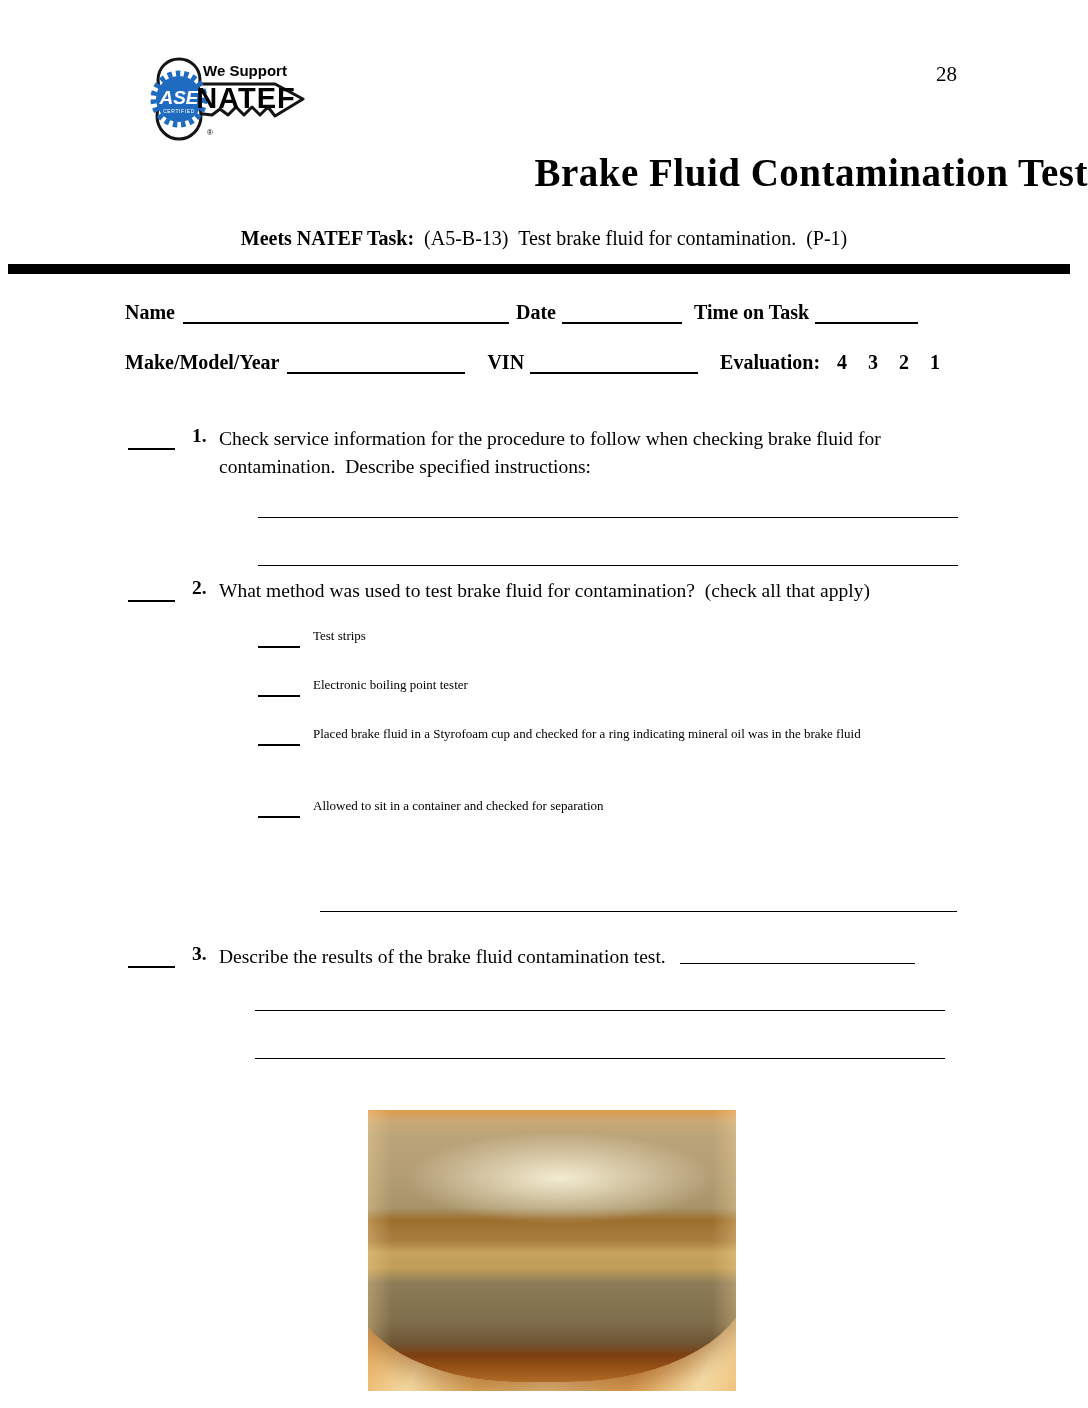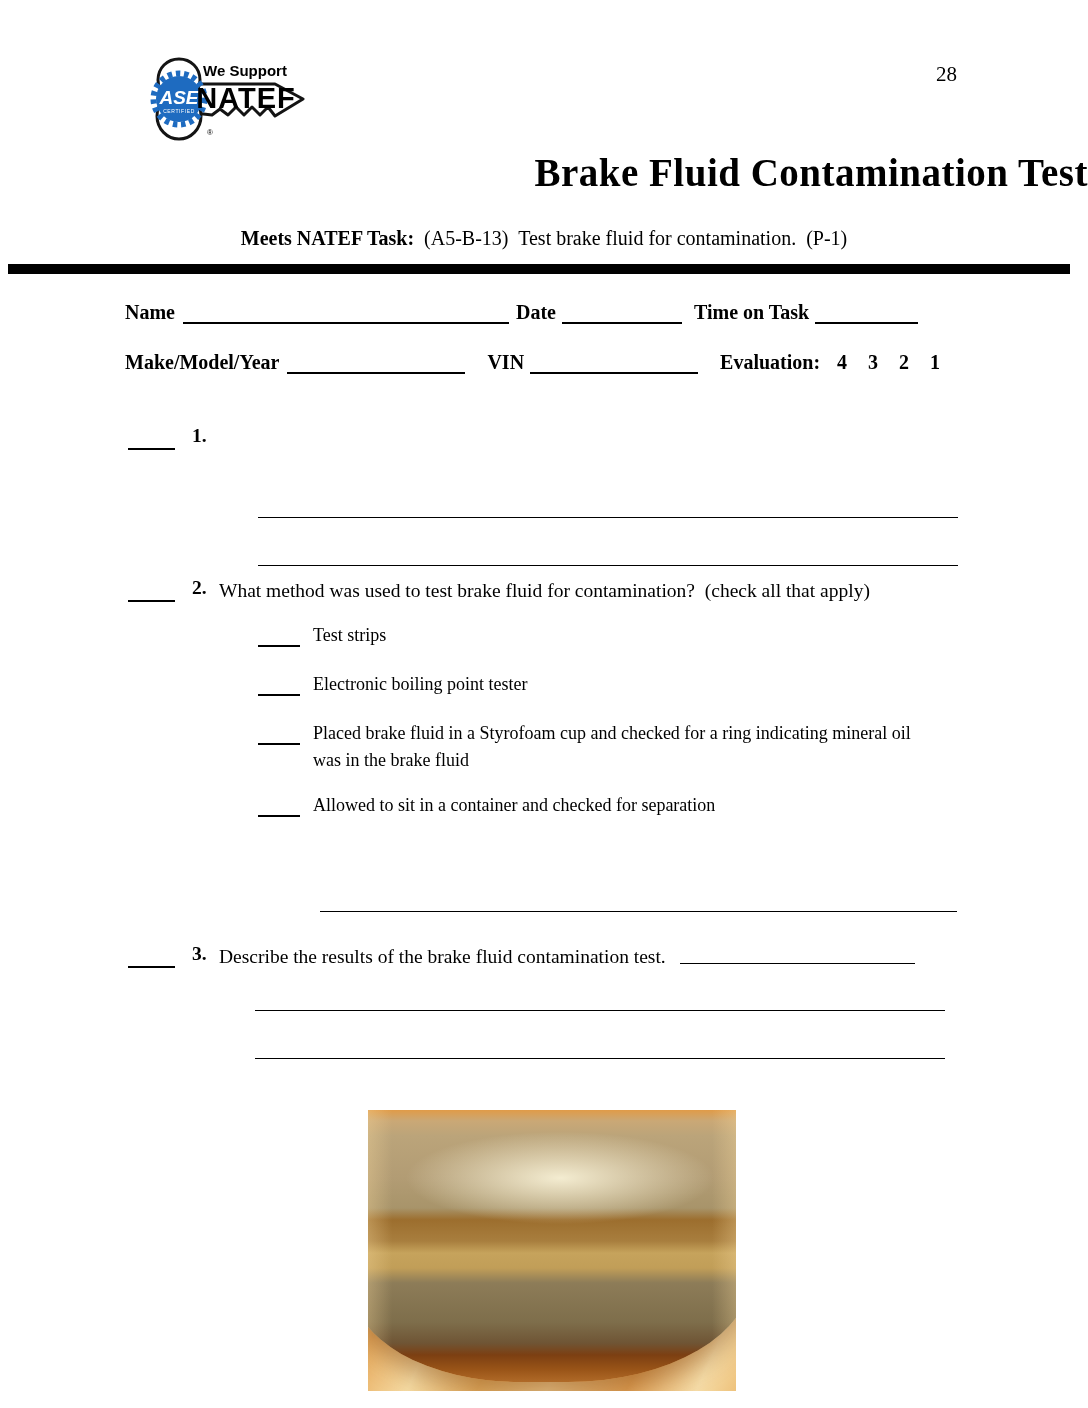--- a/index.html
+++ b/index.html
@@ -32,21 +32,21 @@
   #q1{top:425px;left:128px;} #q1 .qtext{width:742px;}
   #q2{top:577px;left:128px;} #q2 .qtext{width:760px;}
   #q3{top:943px;left:128px;width:830px;} #q3 .qtext{flex:none;}
   .ansline{position:absolute;border-top:1.6px solid #000;}
   #a1-1{left:258px;top:517px;width:700px;}
   #a1-2{left:258px;top:565px;width:700px;}
   #other-cont{left:320px;top:911px;width:637px;}
   #a3-1{left:255px;top:1010px;width:690px;}
   #a3-2{left:255px;top:1058px;width:690px;}
   
-  .opt{position:absolute;left:258px;display:flex;align-items:flex-start;font-size:18px;}
+  .opt{position:absolute;left:258px;display:flex;align-items:center;font-size:13px;}
   .cb{width:42px;height:19px;border-bottom:2px solid #000;margin-right:13px;margin-top:4px;flex:none;}
   .olabel{line-height:27px;max-width:620px;white-space:pre-wrap;}
   #opt1{top:622px;} #opt2{top:671px;} #opt3{top:720px;} #opt4{top:792px;}
   #opt5{top:844px;width:699px;}
   .fillline{flex:1;border-bottom:1.6px solid #000;height:20px;margin-left:10px;}
   #q3 .fillline{margin-left:14px;max-width:235px;}
   
   .photo{position:absolute;left:368px;top:1110px;width:368px;height:281px;overflow:hidden;}
   .wood{position:absolute;inset:0;background:
     linear-gradient(115deg,#f9e6b4 0%,#f2cf8e 12%,#e8ae62 22%,#f6dca4 34%,
@@ -121,20 +121,21 @@
     <span style="margin-left:22px;text-align:center;">Evaluation:</span>
     <span class="evnum" style="margin-left:17px;">4</span>
     <span class="evnum" style="margin-left:21px;">3</span>
     <span class="evnum" style="margin-left:21px;">2</span>
     <span class="evnum" style="margin-left:21px;">1</span>
   </div>
 
   <div class="q" id="q1">
     <span class="lead"></span>
     <span class="qnum">1.</span>
+    <span class="qtext">Check service information for the procedure to follow when checking brake fluid for contamination.  Describe specified instructions:</span>
   </div>
   <div class="ansline" id="a1-1"></div>
   <div class="ansline" id="a1-2"></div>
 
   <div class="q" id="q2">
     <span class="lead"></span>
     <span class="qnum">2.</span>
     <span class="qtext">What method was used to test brake fluid for contamination?  (check all that apply)</span>
   </div>
 

